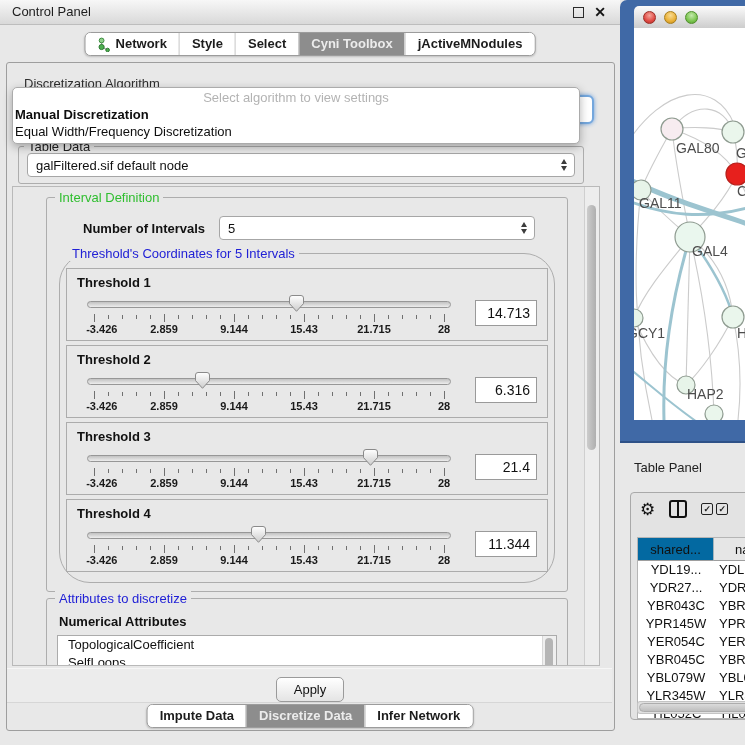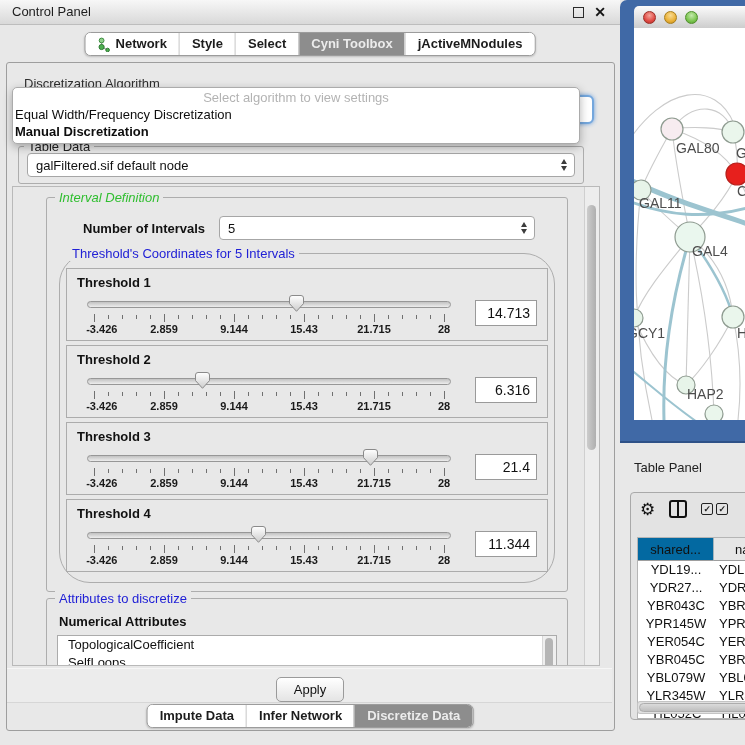--- a/index.html
+++ b/index.html
@@ -32,21 +32,21 @@
     border:2px solid #74A7DD;border-radius:6px;box-shadow:0 0 4px rgba(90,150,220,0.9);z-index:1;}
 
   .popup{position:absolute;left:12px;top:87px;width:566px;background:#fff;border:1px solid #ABABAB;
     border-radius:5px;box-shadow:0 3px 10px rgba(0,0,0,0.30);z-index:40;padding:2px 0 3px;}
   .popup-placeholder{font-size:13px;color:#B3B3B3;text-align:center;line-height:16px;}
   .popup-item{font-size:13px;color:#0e0e0e;line-height:17px;padding-left:2px;}
   .popup-item.bold{font-weight:bold;}
 
   .group{position:relative;border:1px solid #ADADAD;border-radius:3px;}
   .group-title{position:absolute;top:-8px;left:8px;background:#E8E8E8;padding:0 4px;font-size:13px;line-height:15px;color:#222;white-space:nowrap;}
-  .green{color:#2FBE2F;font-style:italic;}
+  .green{color:#2FBE2F;}
   .blue{color:#2121D6;}
 
   .td-group{position:absolute;left:18px;top:146px;width:564px;height:36px;z-index:3;}
   .combo{position:relative;background:#fff;border:1px solid #A6A6A6;border-radius:4px;height:24px;
     display:flex;align-items:center;font-size:13px;color:#111;padding:0 20px 0 8px;box-sizing:border-box;}
   .spinner{position:absolute;right:7px;top:50%;transform:translateY(-50%);display:flex;flex-direction:column;align-items:center;}
   .spin-up{width:0;height:0;border-left:3.5px solid transparent;border-right:3.5px solid transparent;border-bottom:5px solid #3d3d3d;margin-bottom:2px;}
   .spin-down{width:0;height:0;border-left:3.5px solid transparent;border-right:3.5px solid transparent;border-top:5px solid #3d3d3d;}
   .td-combo{position:absolute;left:8px;top:6px;width:548px;}
 
@@ -186,22 +186,22 @@
       </div>
     </div>
 
     <div class="cp-outer"></div>
 
     <div class="algo-label">Discretization Algorithm</div>
     <div class="algo-combo"></div>
 
     <div class="popup">
       <div class="popup-placeholder">Select algorithm to view settings</div>
+      <div class="popup-item bold">Manual Discretization</div>
       <div class="popup-item">Equal Width/Frequency Discretization</div>
-      <div class="popup-item bold">Manual Discretization</div>
     </div>
 
     <div class="td-group group">
       <div class="group-title" style="left:5px;">Table Data</div>
       <div class="combo td-combo">
         <span>galFiltered.sif default node</span>
         <span class="spinner">
             <span class="spin-up"></span>
             <span class="spin-down"></span>
           </span>
@@ -462,25 +462,25 @@
     </div>
 
     <div class="apply-strip"></div>
     <div class="apply-btn">Apply</div>
 
     <div class="bottom-tabs-pos">
       <div class="seg">
         <div class="tab">
             <span>Impute Data</span>
           </div>
+        <div class="tab selected">
+            <span>Discretize Data</span>
+          </div>
         <div class="tab">
             <span>Infer Network</span>
-          </div>
-        <div class="tab selected">
-            <span>Discretize Data</span>
           </div>
       </div>
     </div>
 
   </div>
 
   <div class="net-window">
     <div class="net-titlebar">
       <div class="light red"></div>
       <div class="light yellow"></div>

